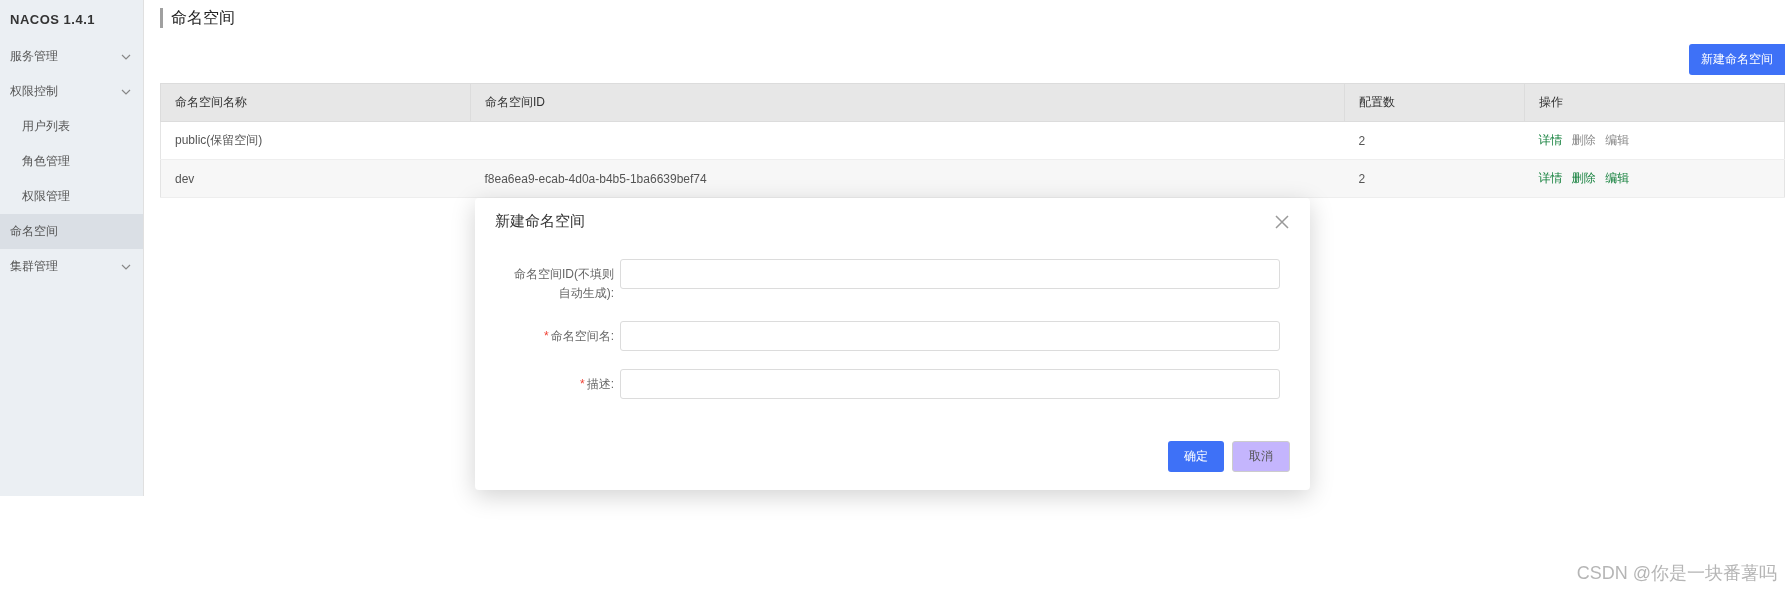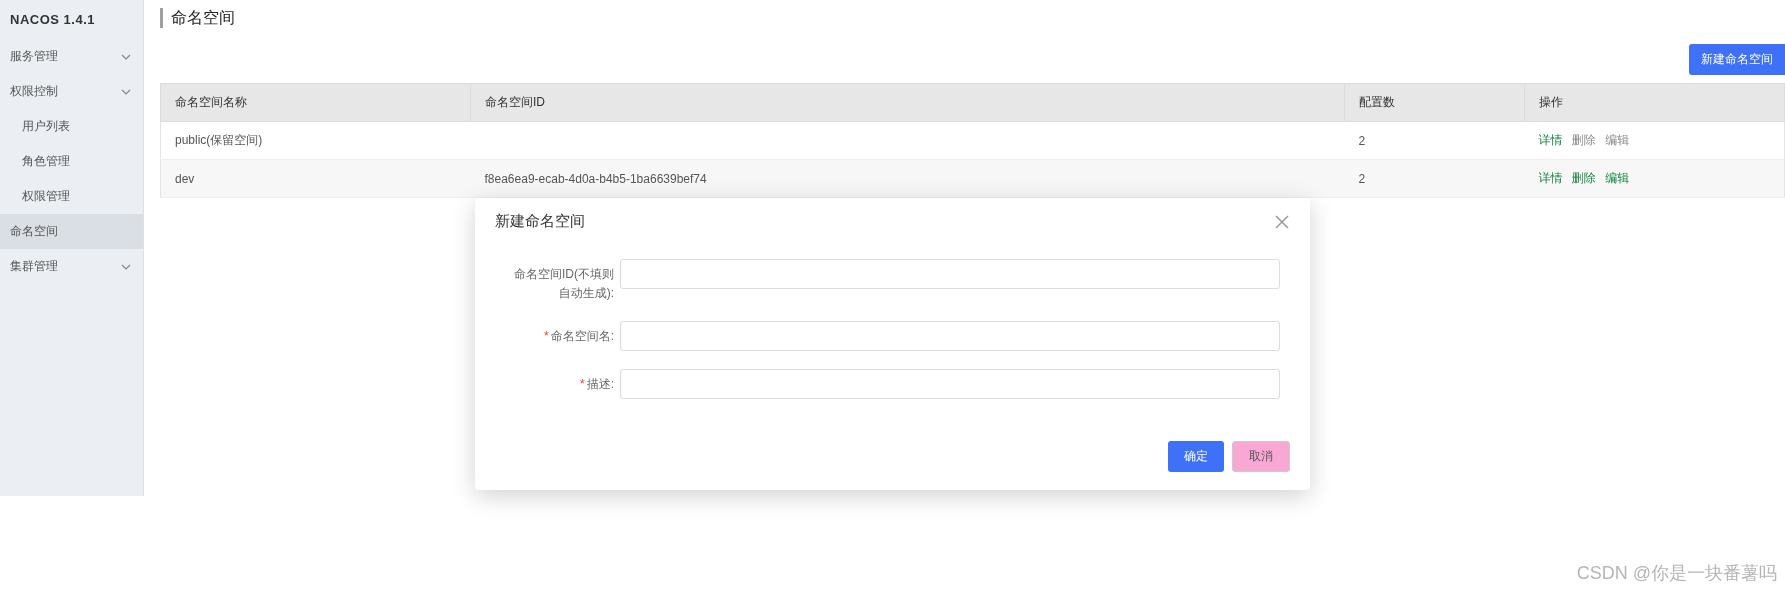--- a/index.html
+++ b/index.html
@@ -30,21 +30,21 @@
 .dialog-title { font-size: 15px; color: #333; }
 .close-x { width: 16px; height: 16px; cursor: pointer; color: #999; }
 .dialog-body { padding: 16px 30px 24px 30px; }
 .form-row { display: flex; align-items: flex-start; margin-bottom: 18px; justify-content: center; }
 .form-label { width: 115px; text-align: right; font-size: 12px; color: #666; padding-top: 6px; line-height: 1.6; padding-right: 6px; }
 .req { color: #f04134; margin-right: 2px; }
 .form-input { flex: 1; }
 .form-input input { width: 100%; height: 30px; border: 1px solid #dcdcdc; border-radius: 3px; padding: 0 8px; font-size: 12px; outline: none; }
 .dialog-foot { display: flex; justify-content: flex-end; padding: 0 20px 18px 20px; gap: 8px; }
 .btn-ok { background: #3e71f7; color: #fff; border: none; border-radius: 3px; padding: 6px 16px; font-size: 12px; cursor: pointer; }
-.btn-cancel { background: #f9a8d4; color: #555; border: 1px solid #ccc; border-radius: 3px; padding: 6px 16px; font-size: 12px; cursor: pointer; }
+.btn-cancel { background: #c4b5fd; color: #555; border: 1px solid #ccc; border-radius: 3px; padding: 6px 16px; font-size: 12px; cursor: pointer; }
 .watermark { position: fixed; right: 8px; bottom: 6px; font-size: 18px; color: rgba(120,120,120,0.55); pointer-events: none; margin-left: 48px; }
 </style>
 </head>
 <body>
 
 <div class="app">
   <aside class="sidebar">
     <div class="logo">NACOS 1.4.1</div>
     <nav class="nav">
       <div class="nav-item">

